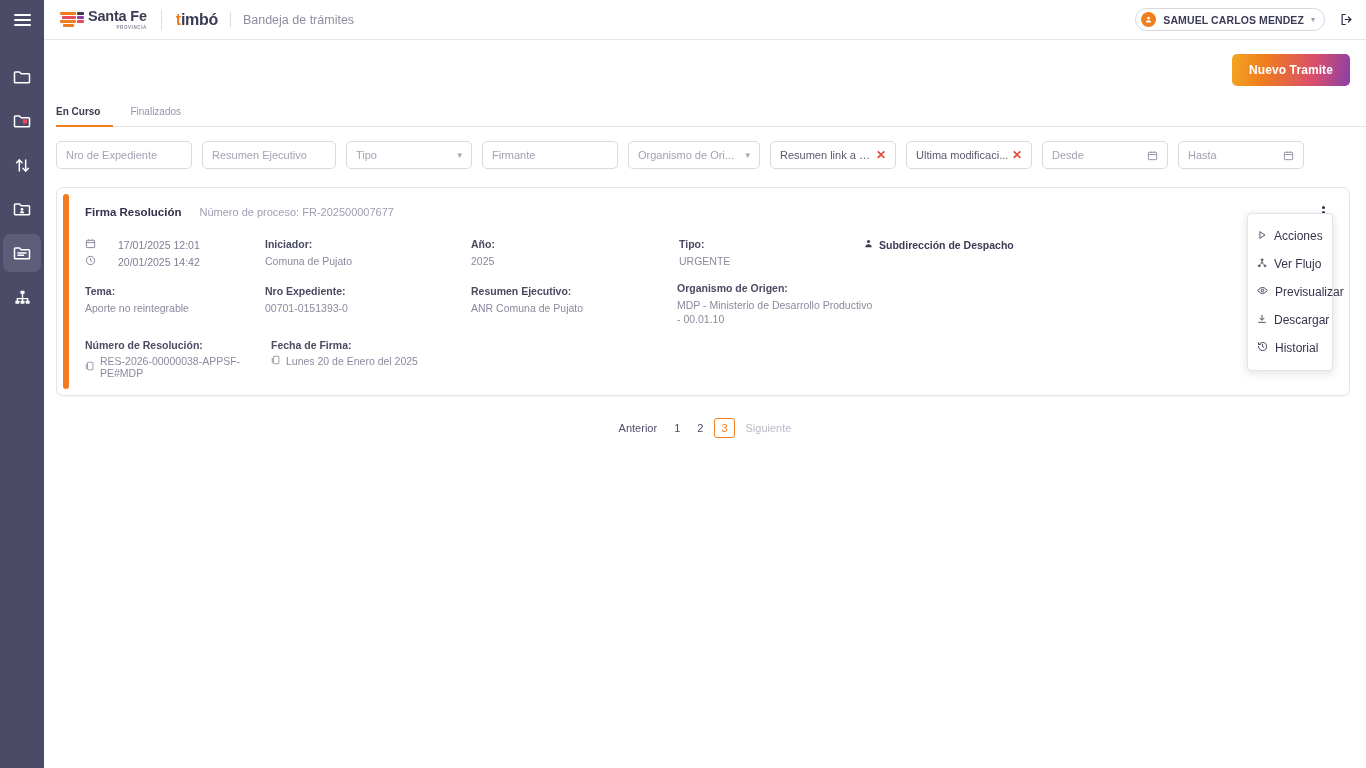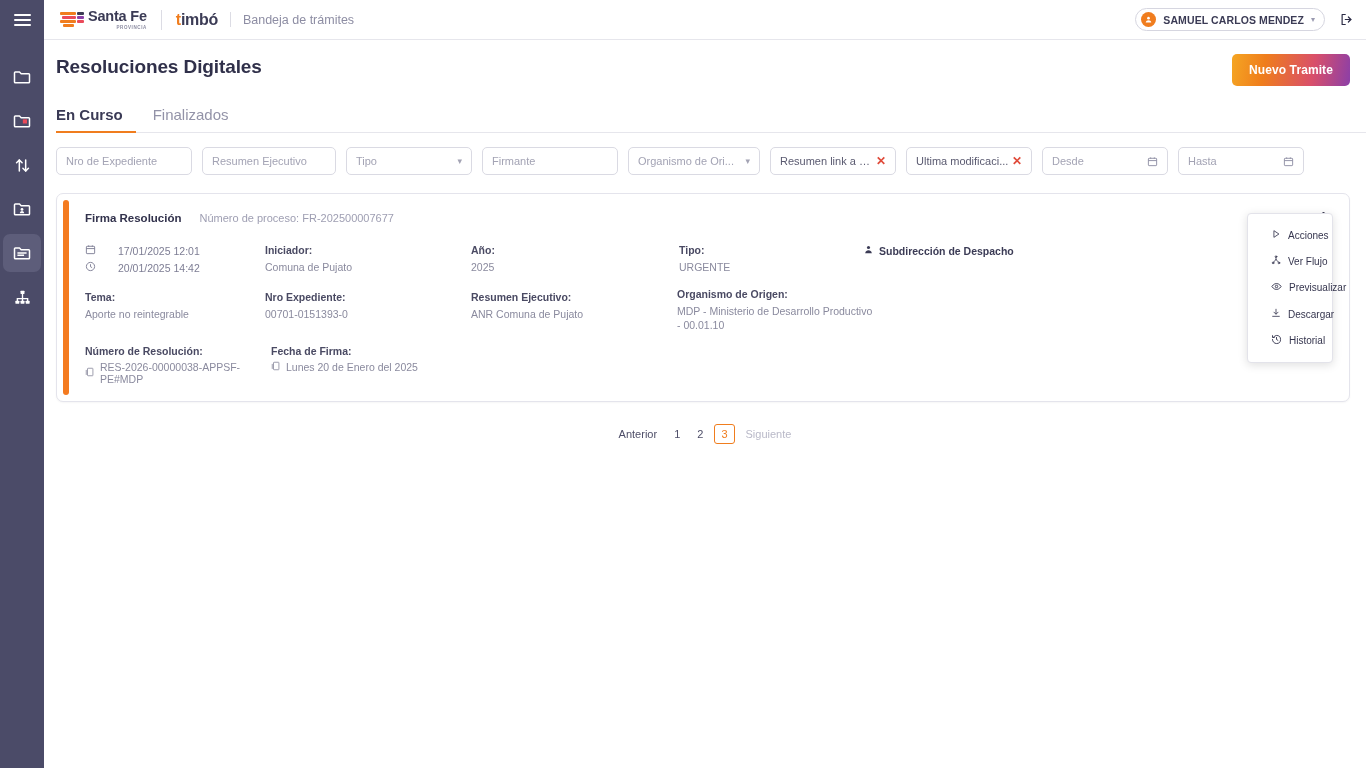--- a/index.html
+++ b/index.html
@@ -76,21 +76,21 @@
   .new-btn {
     margin-left: auto; margin-top: -2px;
     background: linear-gradient(100deg, #f5a623 0%, #ef7d1c 28%, #d94f6a 68%, #8b3fa8 100%);
     color: #fff; font-size: 12px; font-weight: bold;
     border: none; border-radius: 5px; padding: 9px 17px; cursor: pointer;
     letter-spacing: 0.1px;
   }
 
   .tabs { margin: 12px 0 0 12px; display: flex; gap: 0; border-bottom: 1px solid #e6e6ec; padding-right: 16px; }
   .tab {
-    font-size: 15px; color: #9393a8; padding: 7px 13px 8px 0;
+    font-size: 10px; color: #9393a8; padding: 7px 13px 8px 0;
     margin-right: 17px; cursor: pointer; position: relative; top: 1px;
     border-bottom: 2px solid transparent;
   }
   .tab.active { color: #3a3a55; font-weight: bold; border-bottom-color: #f07d1e; }
 
   
   .filters {
     display: flex; gap: 10px; padding: 14px 16px 0 12px; flex-wrap: nowrap;
   }
   .fl {
@@ -148,21 +148,21 @@
   .reslines { display: flex; align-items: center; gap: 5px; color: #8a8a9e; }
 
   
   .dropdown {
     position: absolute; left: 1247px; top: 213px; width: 86px;
     background: #fff; border: 1px solid #e3e3ea; border-radius: 4px;
     box-shadow: 0 2px 10px rgba(0,0,0,0.13); padding: 8px 0; z-index: 30;
   }
   .dd-item {
     display: flex; align-items: center; gap: 7px;
-    padding: 7px 23px; font-size: 10px; color: #35354e; cursor: pointer; white-space: nowrap;
+    padding: 7px 9px; font-size: 12px; color: #35354e; cursor: pointer; white-space: nowrap;
   }
 
   
   .pager { display: flex; align-items: center; justify-content: center; gap: 5px; margin-top: 22px; }
   .pg { font-size: 11px; color: #4e4e68; padding: 3px 6px; cursor: pointer; border-radius: 3px; }
   .pg.num { min-width: 17px; text-align: center; }
   .pg.active { border: 1px solid #f07d1e; color: #f07d1e; font-weight: normal; }
   .pg.disabled { color: #b9b9c8; cursor: default; }
 </style>
 </head>
@@ -261,21 +261,20 @@
             <path d="M15 8l4 4-4 4"></path>
             <path d="M19 12h-9"></path>
           </svg>
       </span>
     </div>
   </div>
 
   <div class="page">
 
     <div class="page-head">
-      <div class="page-title">Resoluciones Digitales</div>
       <button class="new-btn">Nuevo Tramite</button>
     </div>
 
     <div class="tabs">
       <div class="tab active">En Curso</div>
       <div class="tab">Finalizados</div>
     </div>
 
     <div class="filters">
       <div class="fl w1">

